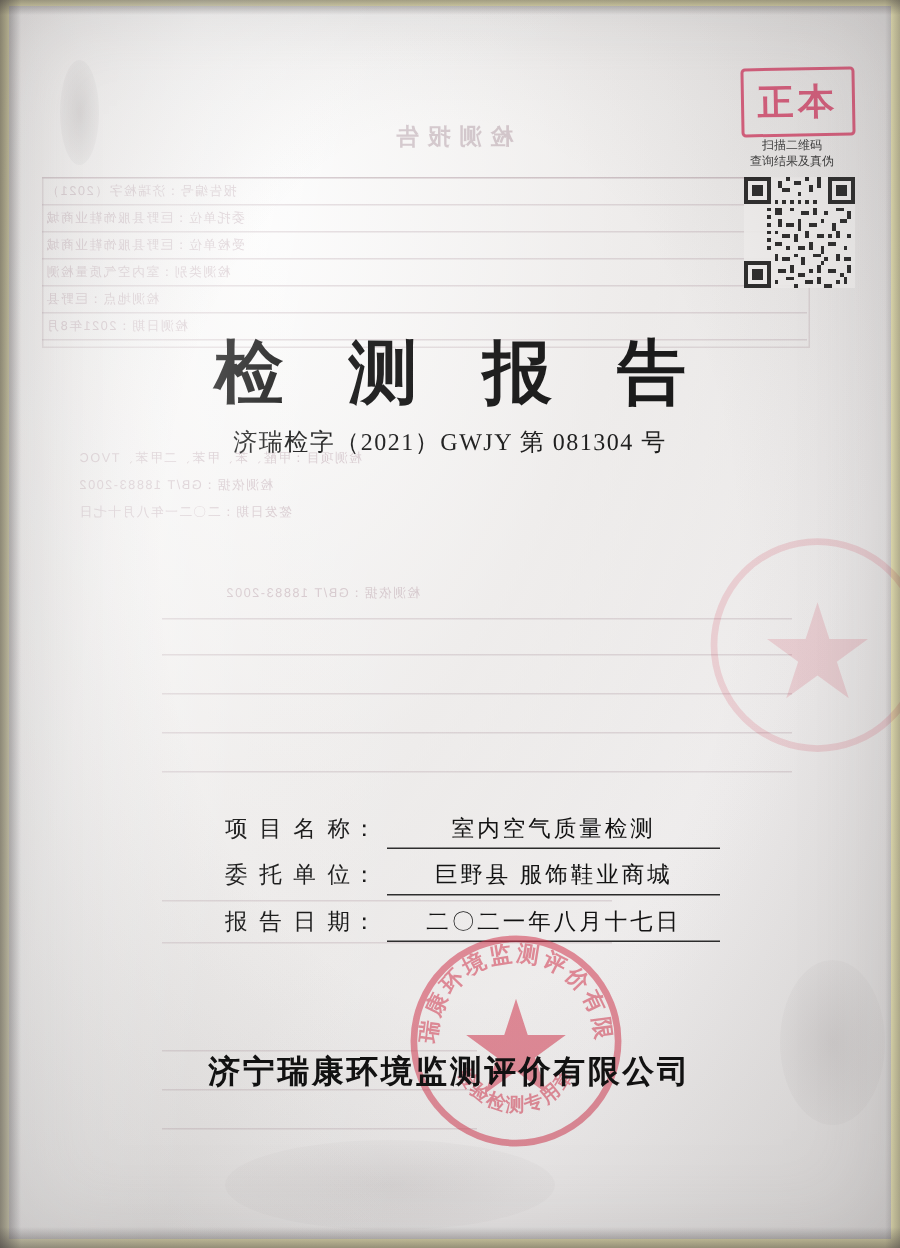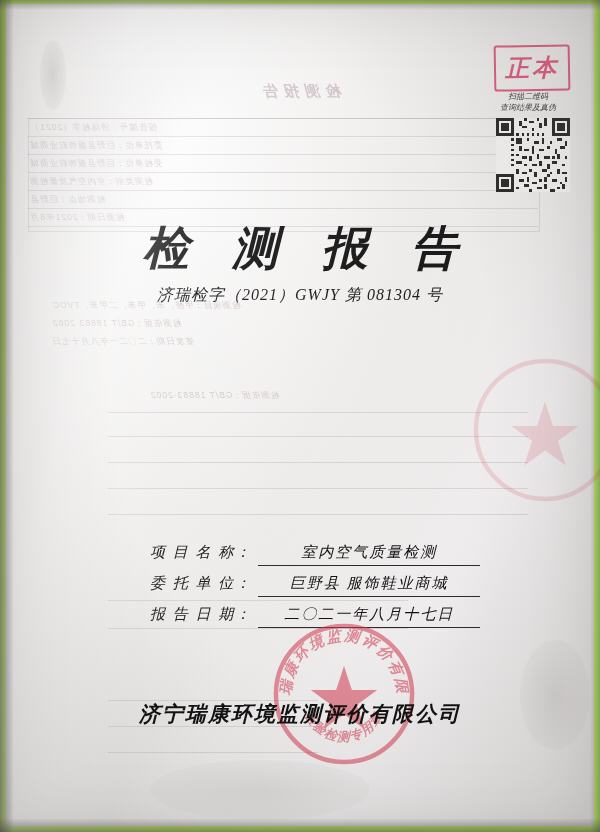--- a/index.html
+++ b/index.html
@@ -5,23 +5,22 @@
   html, body {
     margin: 0;
     padding: 0;
     background: #8a8a8a;
   }
   .page {
     position: relative;
     width: 600px;
     height: 832px;
     overflow: hidden;
-    background: #bef264;
+    background: #fef9c3;
     font-family: "Liberation Serif", serif;
-    font-style: italic;
   }
   
   .paper {
     position: absolute;
     left: 6px;
     top: 4px;
     width: 588px;
     height: 822px;
     background:
       radial-gradient(ellipse at 30% 18%, rgba(255,255,255,0.85) 0%, rgba(244,242,241,0.6) 38%, rgba(232,229,228,0.0) 72%),

